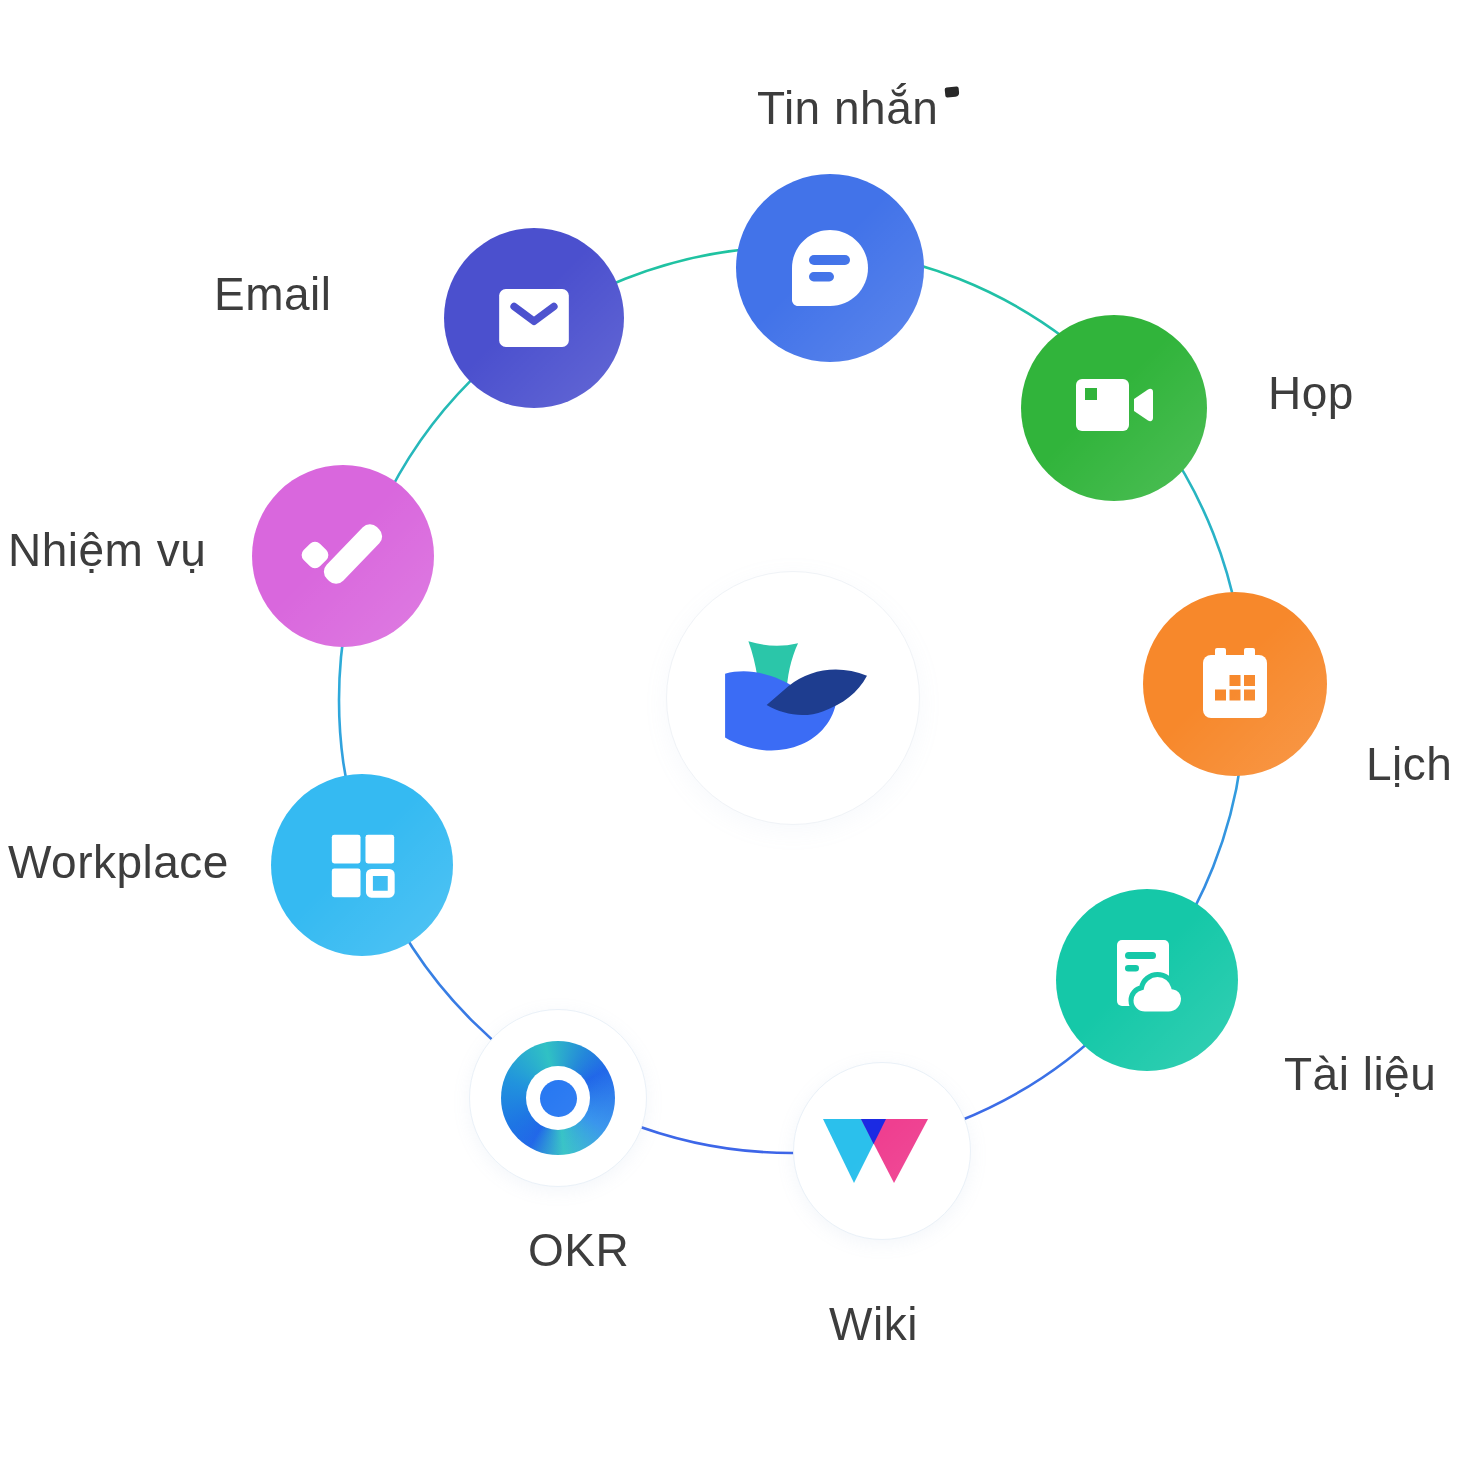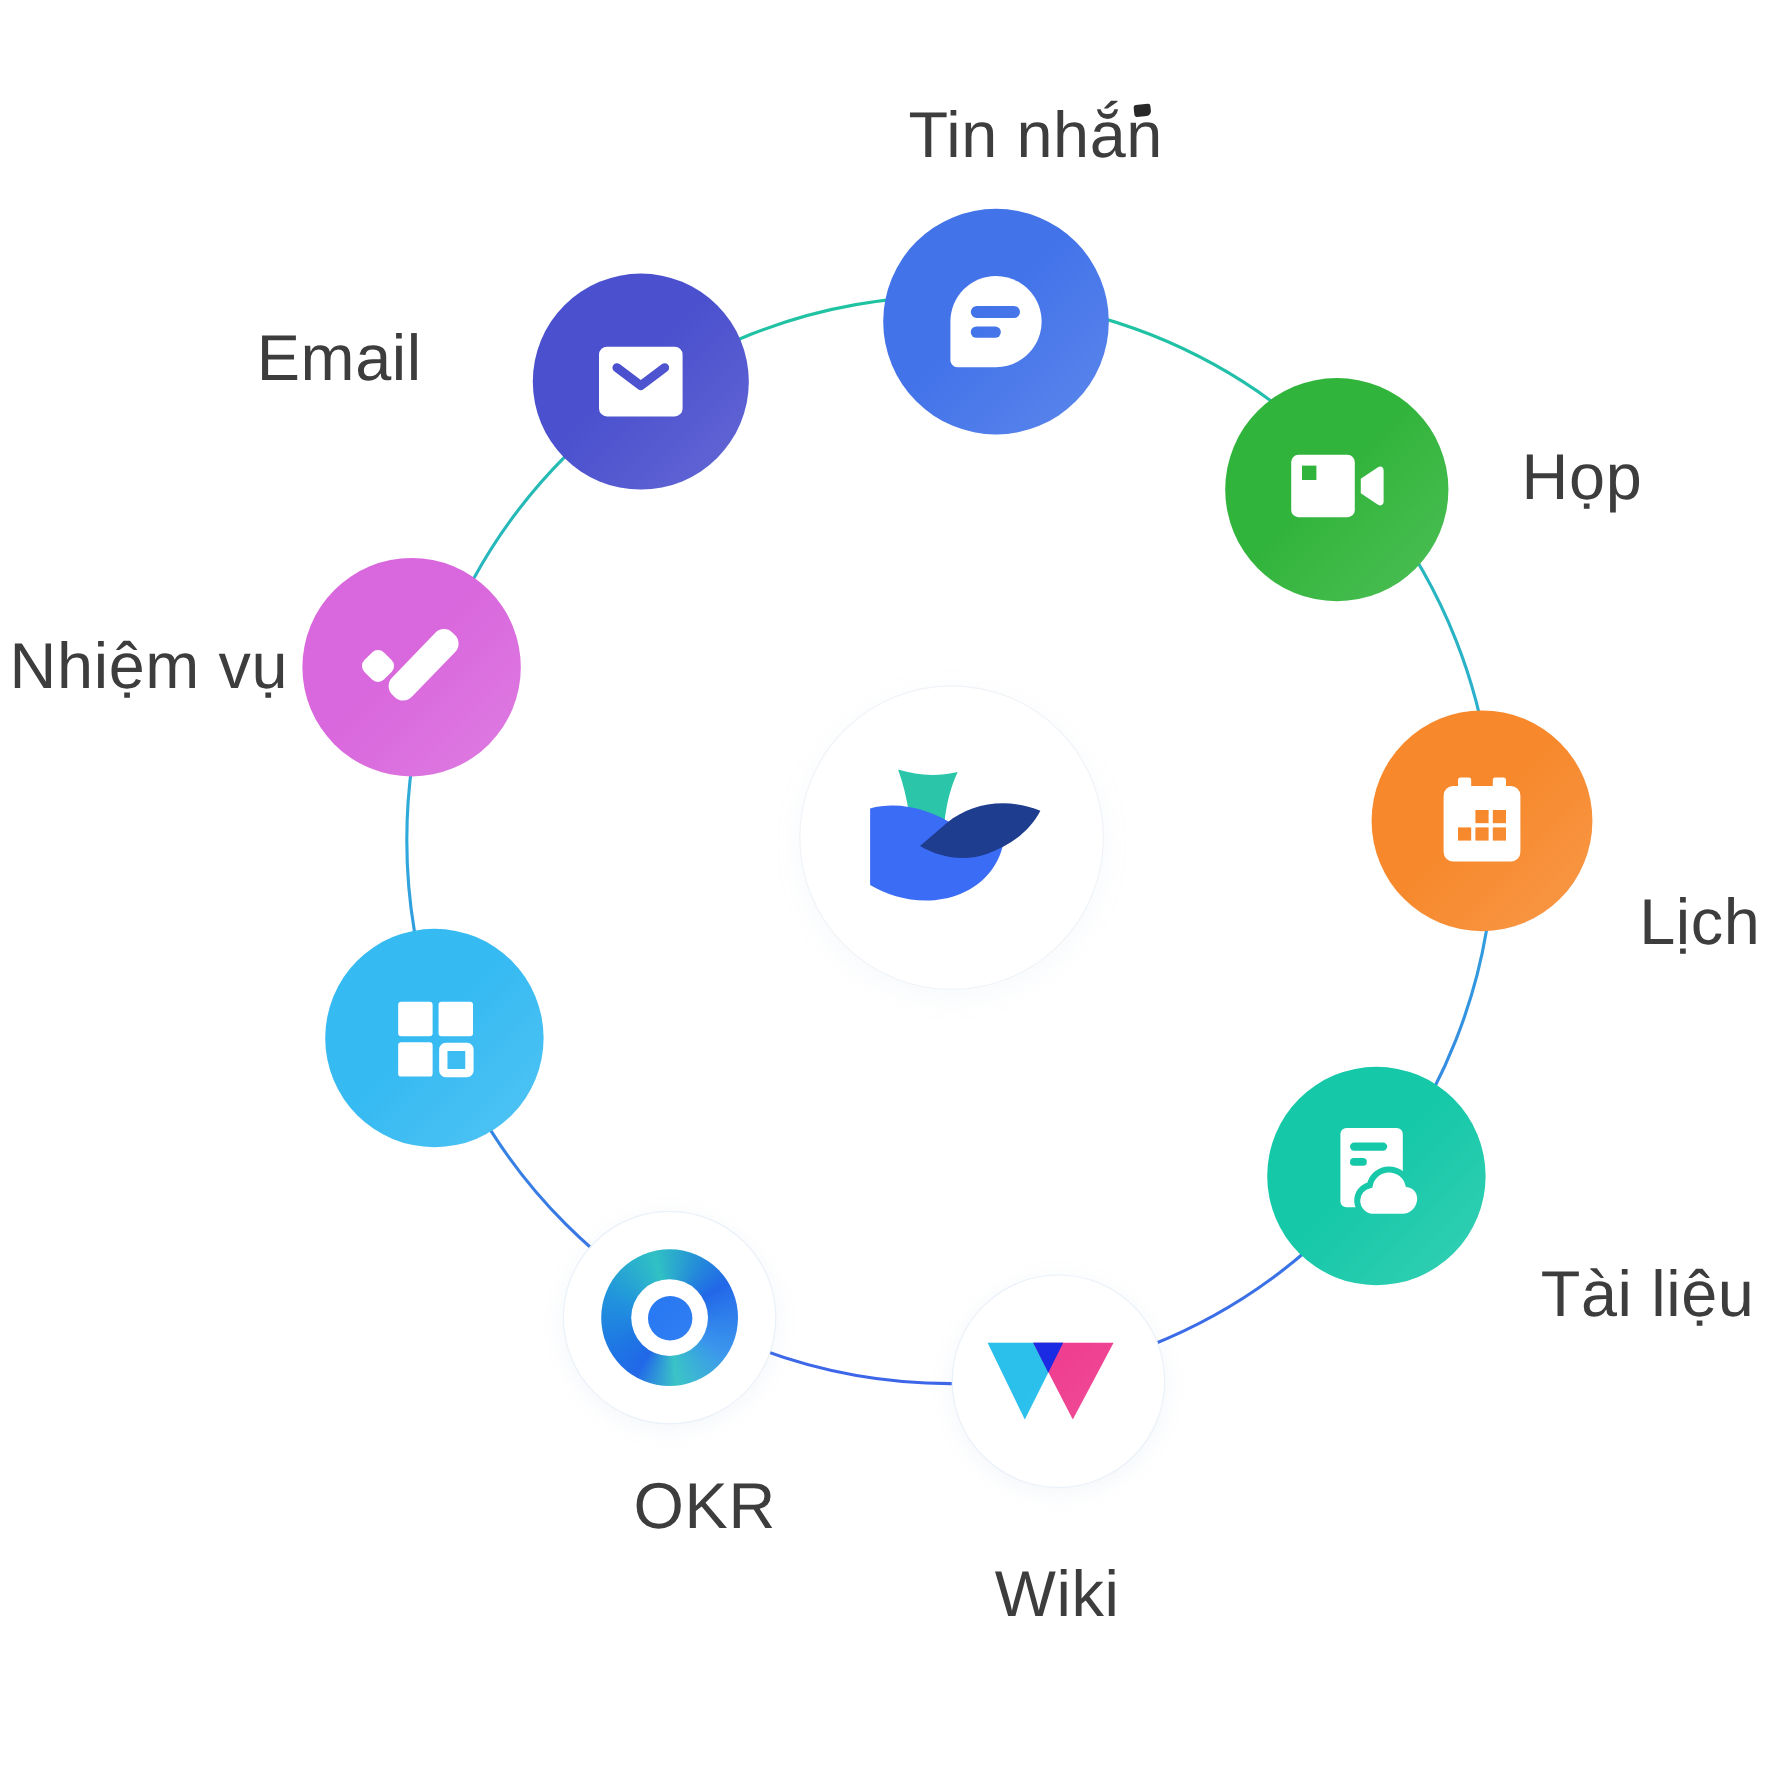--- a/index.html
+++ b/index.html
@@ -34,21 +34,21 @@
   #app-email    {left:444px; top:228px; width:180px; height:180px;}
   
   #center-circle{
     position:absolute;left:666px;top:571px;width:252px;height:252px;border-radius:50%;
     background:#ffffff;border:1px solid #f0f3f7;
     display:flex;align-items:center;justify-content:center;
     box-shadow:0 6px 24px rgba(150,175,215,.08);
   }
   
   .app-label{
-    position:absolute;font-size:54px;line-height:1.15;color:#3d3d3d;
+    position:absolute;font-size:46px;line-height:1.15;color:#3d3d3d;
     white-space:nowrap;letter-spacing:.5px;
   }
   #lbl-messages {left:757px; top:82px;}
   #lbl-meetings {left:1268px;top:367px;}
   #lbl-calendar {left:1366px;top:738px;}
   #lbl-docs     {left:1284px;top:1012px;margin-top:36px;}
   #lbl-wiki     {left:829px; top:1276px;margin-top:22px;}
   #lbl-okr      {left:490px; top:1224px;margin-left:38px;}
   #lbl-workplace{left:8px;   top:836px;}
   #lbl-tasks    {left:8px;   top:524px;}
@@ -155,20 +155,21 @@
   <div id="lbl-okr" class="app-label">OKR</div>
 
   <div id="app-workplace" class="app-circle" style="background-color: rgb(53, 186, 242); color: rgb(53, 186, 242);">
     <svg width="95" height="95" viewBox="0 0 96 96">
       <rect x="17" y="17" width="29" height="29" rx="2.5" fill="#ffffff"></rect>
       <rect x="51" y="17" width="29" height="29" rx="2.5" fill="#ffffff"></rect>
       <rect x="17" y="51" width="29" height="29" rx="2.5" fill="#ffffff"></rect>
       <rect x="55" y="55" width="22" height="22" rx="2" fill="none" stroke="#ffffff" stroke-width="7"></rect>
     </svg>
   </div>
+  <div id="lbl-workplace" class="app-label">Workplace</div>
 
   <div id="app-tasks" class="app-circle" style="background-color: rgb(217, 103, 221); color: rgb(217, 103, 221);">
     <svg width="100" height="100" viewBox="0 0 100 100">
       <rect x="10.5" y="37.5" width="23" height="23" rx="7" fill="#ffffff" transform="rotate(45 22 49)"></rect>
       <rect x="24" y="36.5" width="72" height="23" rx="10" fill="#ffffff" transform="rotate(-46 60 48)"></rect>
     </svg>
   </div>
   <div id="lbl-tasks" class="app-label">Nhiệm vụ</div>
 
   <div id="app-email" class="app-circle" style="background-color: rgb(75, 80, 206); color: rgb(75, 80, 206);">

